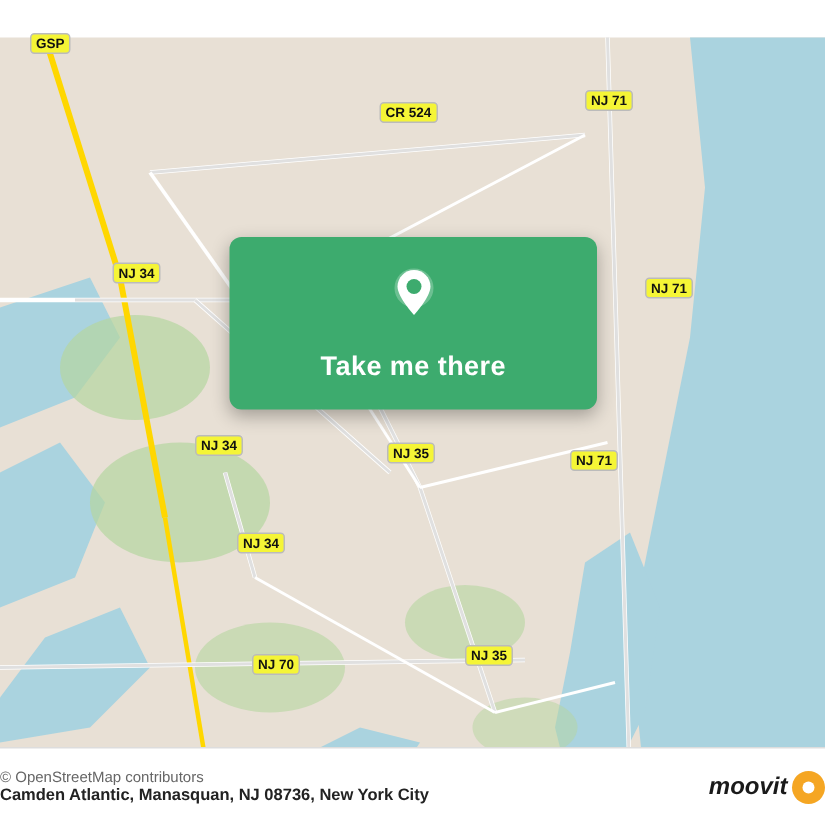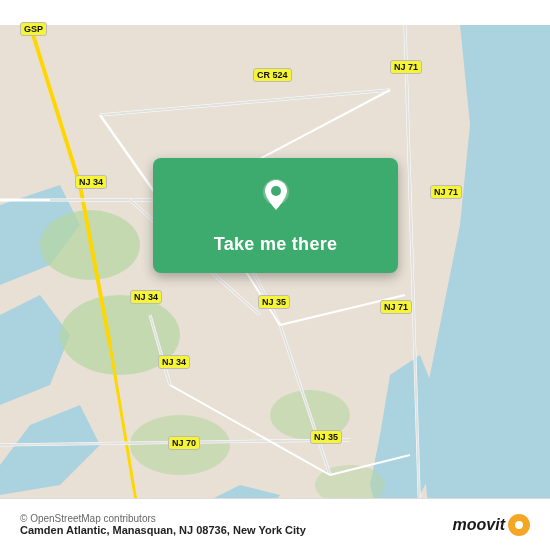--- a/index.html
+++ b/index.html
@@ -28,21 +28,21 @@
       left: 0;
     }
 
     
     #bottom-bar {
       position: absolute;
       bottom: 0;
       left: 0;
       right: 0;
       background: white;
-      padding: 8px 20px;
+      padding: 8px 0;
       display: flex;
       align-items: center;
       justify-content: space-between;
       border-top: 1px solid #ddd;
       height: 52px;
     }
 
     #location-info {
       display: flex;
       flex-direction: column;

